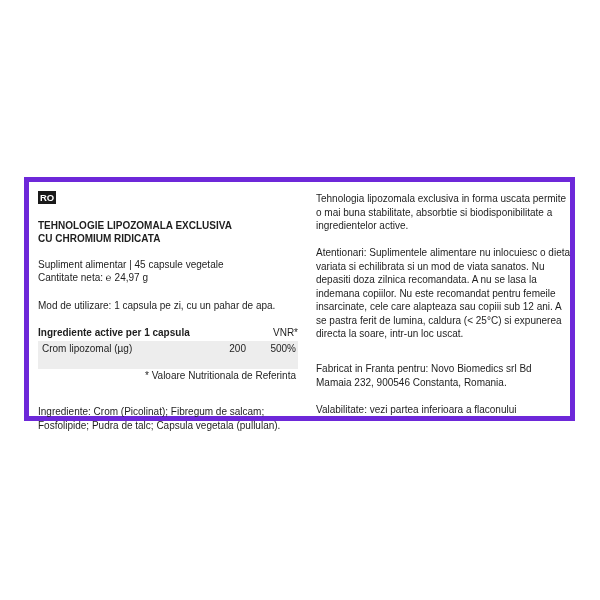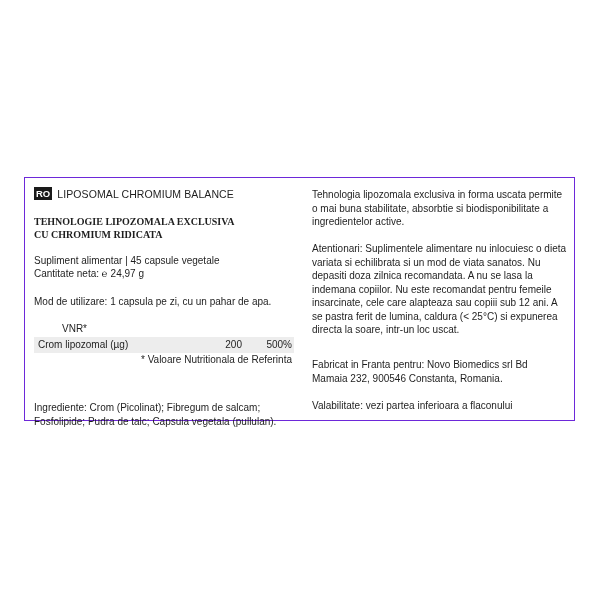--- a/index.html
+++ b/index.html
@@ -1,57 +1,57 @@
 <!DOCTYPE html>
 <html><head>
 <meta charset="utf-8">
 <style>
   html, body { margin:0; padding:0; }
   body { width:600px; height:600px; background:#ffffff; position:relative; font-family:"Liberation Sans", sans-serif; color:#1e1e1e; }
-  .label-box { position:absolute; left:24px; top:177px; width:551px; height:244px; border:1px solid #6d28d9; box-sizing:border-box; }
+  .label-box { position:absolute; left:24px; top:177px; width:551px; height:244px; border:5px solid #6d28d9; box-sizing:border-box; }
   .col { position:absolute; top:0; }
   .col-left { left:9px; width:266px; }
   .col-right { left:287px; width:255px; }
   .title-row { position:absolute; top:9px; left:0; display:flex; align-items:center; font-size:10.5px; }
   .ro-badge { background:#1a1a1a; color:#fff; font-weight:bold; font-size:9.5px; padding:1px 2px; margin-right:5px; line-height:11px; }
   .title { letter-spacing:0.1px; }
   .t { position:absolute; left:0; font-size:10px; line-height:13px; }
   .b { font-weight:normal; }
-  .sub { font-weight:bold; font-size:10px; line-height:13px;font-family:Liberation Serif, serif; }
+  .sub { font-weight:bold; font-size:10px; line-height:13px; }
   .tbl { position:absolute; left:0; width:260px; font-size:10px; }
   .tbl-head { display:flex; justify-content:space-between; font-weight:bold; height:16px; line-height:16px; }
   .tbl-head .vnr { font-weight:normal;margin-left:28px; }
-  .tbl-row { display:flex; background:#ededed; height:16px; line-height:16px; padding:0 0 0 4px; }
+  .tbl-row { display:flex; background:#ededed; height:28px; line-height:16px; padding:0 0 0 4px; }
   .tbl-row .name { flex:1; }
   .tbl-row .amt { width:60px; text-align:right; }
   .tbl-row .pct { width:50px; text-align:right; padding-right:2px; }
   .foot { text-align:right; font-size:10px; line-height:14px; padding-right:2px; }
   .p { position:absolute; left:0; font-size:10px; line-height:13.5px; width:258px; }
 </style>
 </head>
 <body>
 
 <div class="label-box">
   <div class="col col-left">
     <div class="title-row">
       <span class="ro-badge">RO</span>
-      <span class="title">LIPOSOMAL CHROMIUM BALANCE</span>
     </div>
     <div class="t sub" style="top:37px;">TEHNOLOGIE LIPOZOMALA EXCLUSIVA</div>
     <div class="t sub" style="top:50px;">CU CHROMIUM RIDICATA</div>
     <div class="t b" style="top:76px;">Supliment alimentar | 45 capsule vegetale</div>
     <div class="t" style="top:89px;">
       <span class="b">Cantitate neta:</span>
       <span>℮ 24,97 g</span>
     </div>
     <div class="t" style="top:117px;">
       <span class="b">Mod de utilizare:</span><span> 1 capsula pe zi, cu un pahar de apa.</span>
     </div>
     <div class="tbl" style="top:143px;">
       <div class="tbl-head">
+        <span>Ingrediente active per 1 capsula</span>
         <span class="vnr">VNR*</span>
       </div>
       <div class="tbl-row">
         <span class="name">Crom lipozomal (µg)</span>
         <span class="amt">200</span>
         <span class="pct">500%</span>
       </div>
       <div class="foot">* Valoare Nutritionala de Referinta</div>
     </div>
     <div class="p" style="top:223px; width:262px;">

